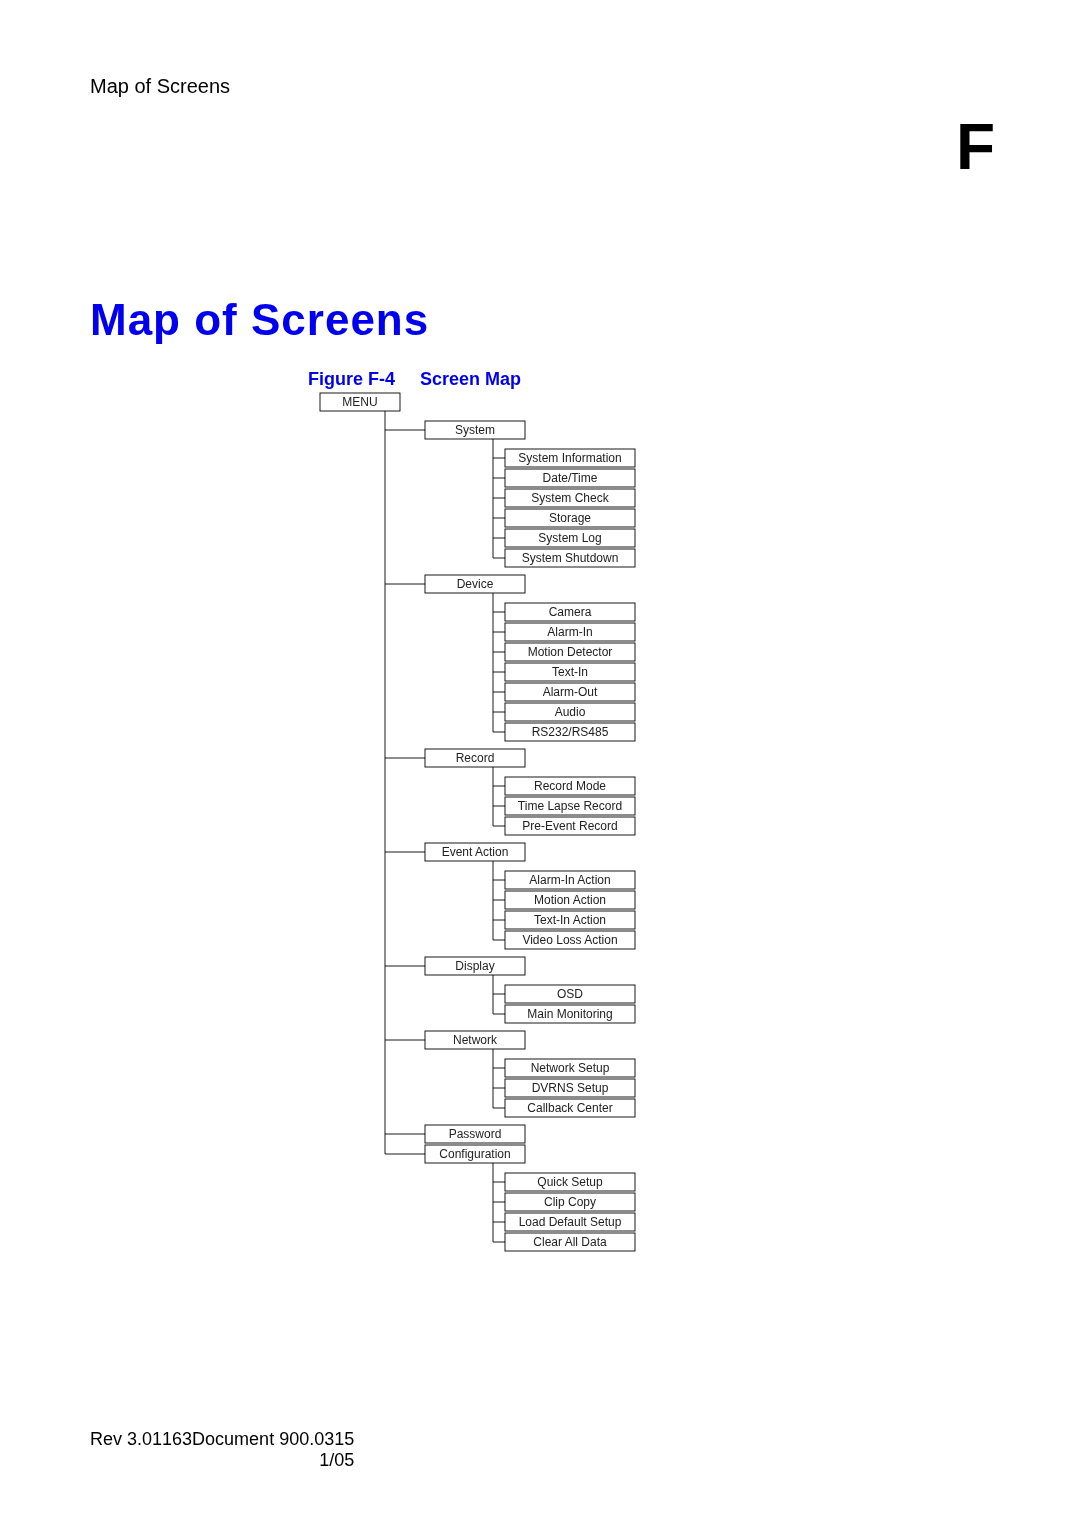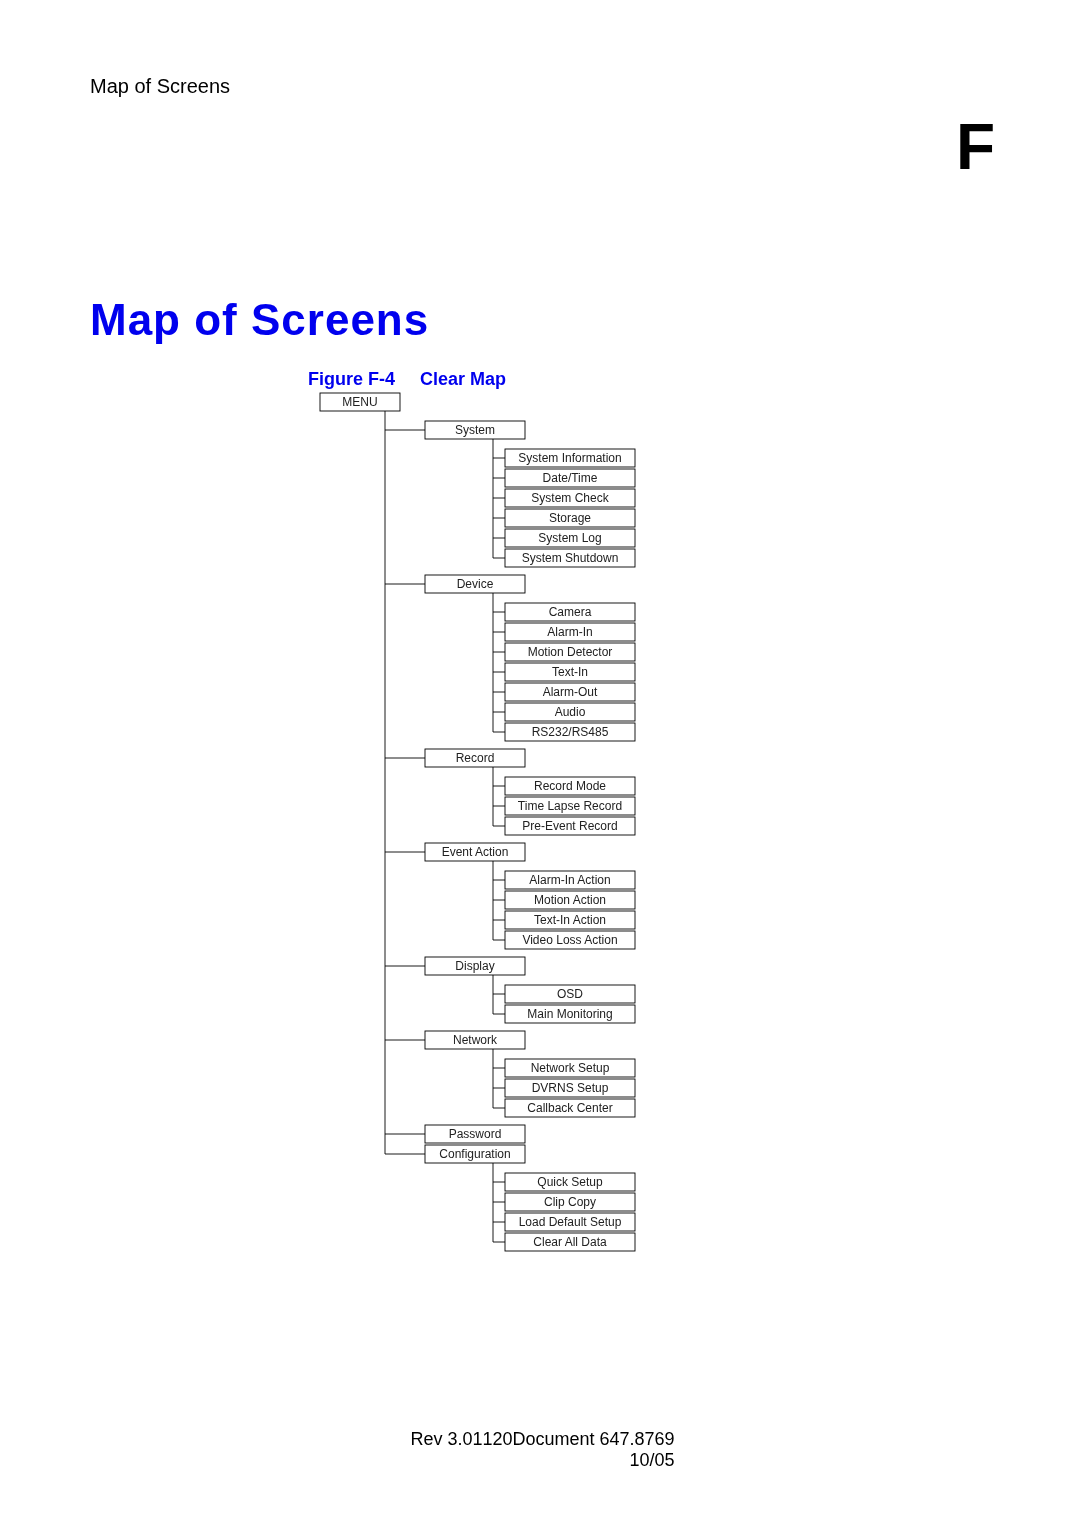--- a/index.html
+++ b/index.html
@@ -58,32 +58,32 @@
     fill: #222;
   }
   .footer {
     position: absolute;
     bottom: 55px;
     left: 90px;
     right: 85px;
     font-size: 18px;
     font-family: Arial, sans-serif;
     display: flex;
-    justify-content: center;
+    justify-content: flex-start;
   }
   .footer-right { text-align: right; }
 </style>
 </head>
 <body>
 
 <div class="header-title">Map of Screens</div>
 <div class="appendix-letter">F</div>
 <div class="main-title">Map of Screens</div>
 <div class="figure-caption">
-  <span>Figure F-4</span>&nbsp;&nbsp;&nbsp;&nbsp;&nbsp;<span>Clear Map</span>
+  <span>Figure F-4</span>&nbsp;&nbsp;&nbsp;&nbsp;&nbsp;<span>Screen Map</span>
 </div>
 
 <div class="diagram">
   <svg id="tree-svg" width="380" height="874">
       <rect x="10" y="4" width="80" height="18" fill="#fff" stroke="#000" stroke-width="0.9"></rect>
       <text x="50" y="14" class="node-label" text-anchor="middle" dominant-baseline="middle">MENU</text>
       <rect x="115" y="32" width="100" height="18" fill="#fff" stroke="#000" stroke-width="0.9"></rect>
       <text x="165" y="42" class="node-label" text-anchor="middle" dominant-baseline="middle">System</text>
       <rect x="195" y="60" width="130" height="18" fill="#fff" stroke="#000" stroke-width="0.9"></rect>
       <text x="260" y="70" class="node-label" text-anchor="middle" dominant-baseline="middle">System Information</text>
@@ -200,18 +200,18 @@
       <text x="260" y="854" class="node-label" text-anchor="middle" dominant-baseline="middle">Clear All Data</text>
       <line x1="183" y1="853" x2="195" y2="853" stroke="#000" stroke-width="0.9"></line>
       <line x1="183" y1="774" x2="183" y2="853" stroke="#000" stroke-width="0.9"></line>
       <line x1="75" y1="765" x2="115" y2="765" stroke="#000" stroke-width="0.9"></line>
       <line x1="75" y1="22" x2="75" y2="765" stroke="#000" stroke-width="0.9"></line>
     </svg>
 </div>
 
 <div class="footer">
   <div>Rev 3.01</div>
-  <div>120</div>
+  <div>163</div>
   <div class="footer-right">
-    <div>Document 647.8769</div>
-    <div>10/05</div>
+    <div>Document 900.0315</div>
+    <div>1/05</div>
   </div>
 </div>
 
 </body></html>

